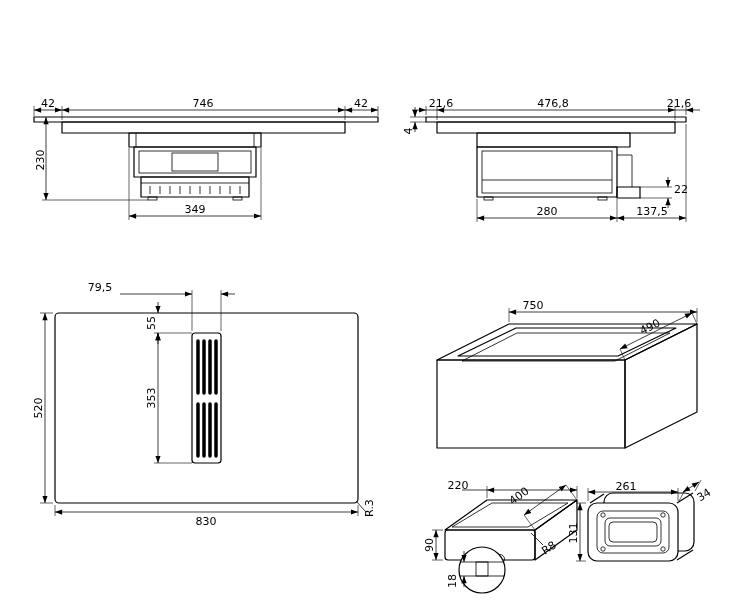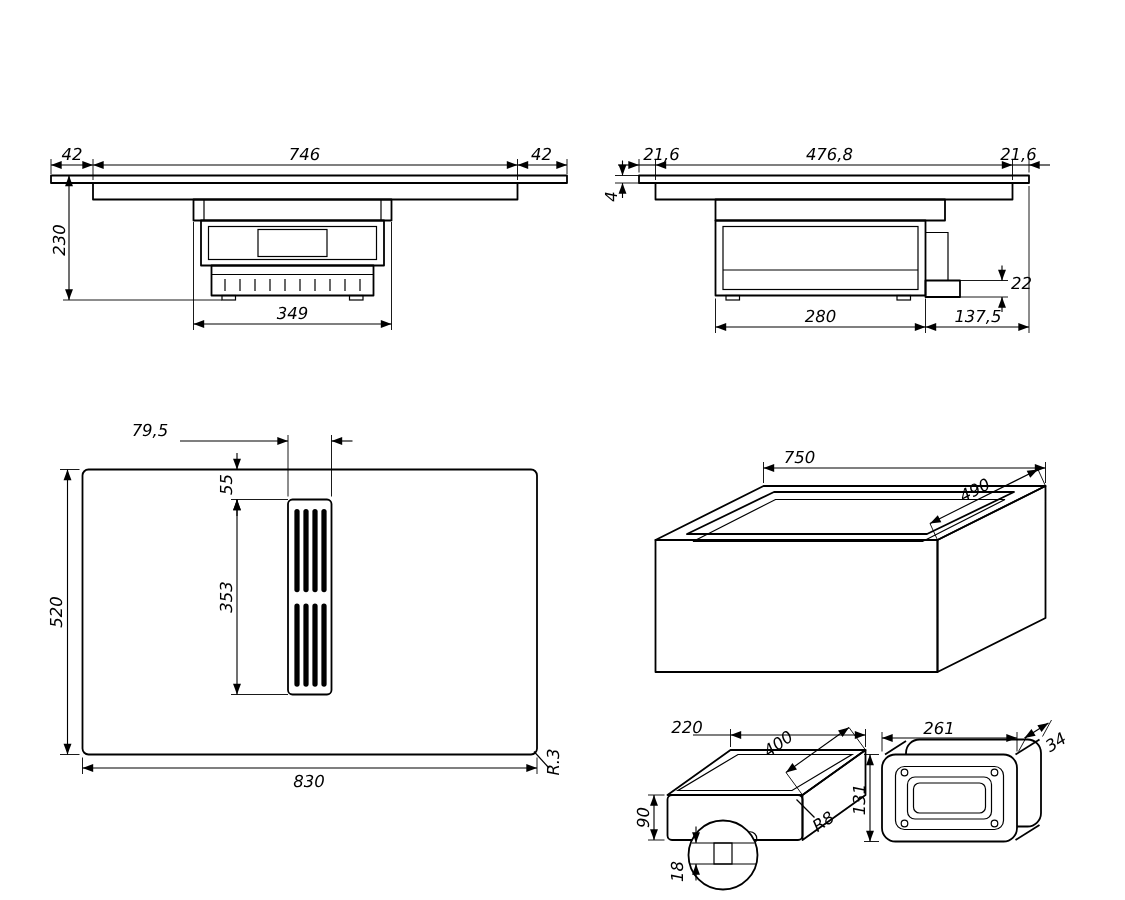--- a/index.html
+++ b/index.html
@@ -1,16 +1,16 @@
 <!DOCTYPE html>
 <html><head>
 <meta charset="utf-8">
 <style>
   html,body { margin:0; padding:0; background:#ffffff; }
-  .sheet { width:750px; height:600px; background:#ffffff; position:relative; overflow:hidden;font-style:italic; }
+  .sheet { width:750px; height:600px; background:#ffffff; position:relative; overflow:hidden; }
   svg text { font-family:"DejaVu Sans","Liberation Sans",sans-serif; font-size:11px; fill:#000;
              text-anchor:middle; dominant-baseline:central; }
   .part  { fill:none; stroke:#000; stroke-width:1.2; stroke-linejoin:round; }
   .partf { fill:#fff; stroke:#000; stroke-width:1.2; stroke-linejoin:round; }
   .thin  { fill:none; stroke:#000; stroke-width:0.8; }
   .ext   { fill:none; stroke:#000; stroke-width:0.6; }
   .dim   { fill:none; stroke:#000; stroke-width:0.75; }
   .slat  { stroke:#000; stroke-width:3.5; stroke-linecap:round; }
 </style>
 </head>

